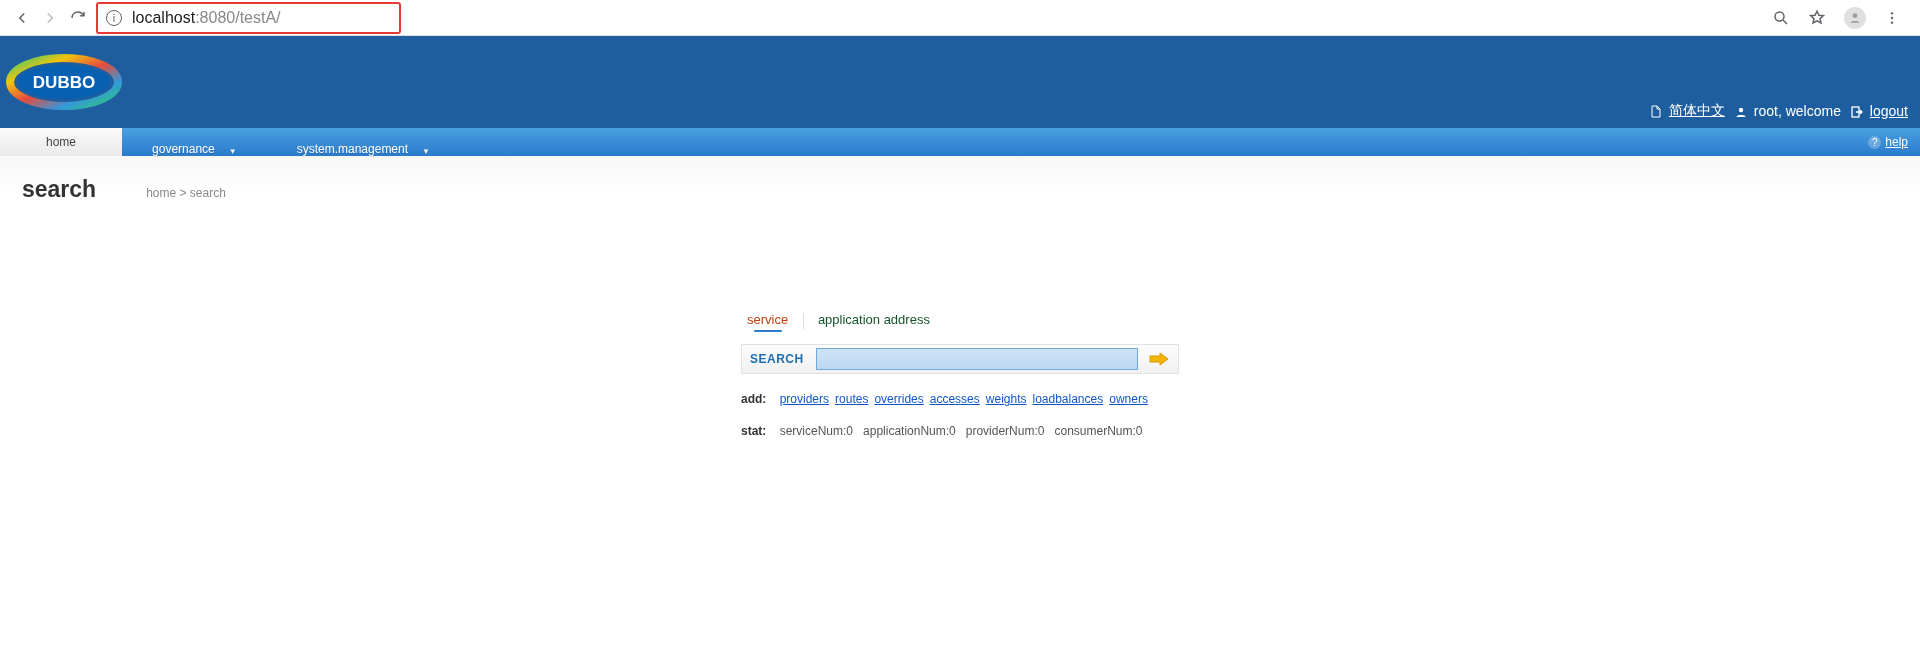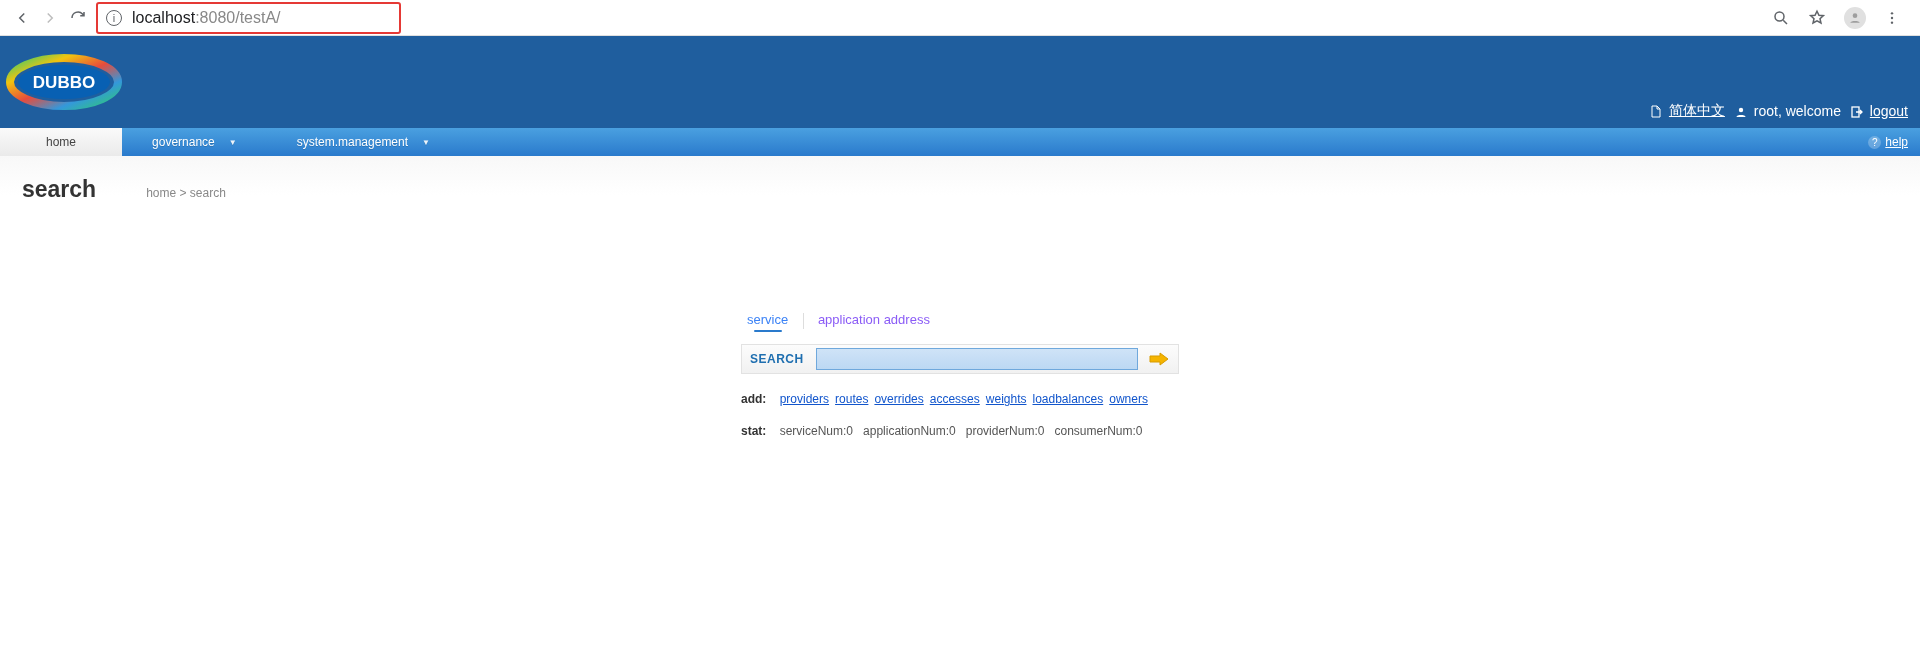--- a/index.html
+++ b/index.html
@@ -24,36 +24,36 @@
   .banner { height:92px; background:#1f5e9e; position:relative; display:flex; align-items:center; }
   .logo { margin-left:6px; margin-top:4px; }
   .banner-right { position:absolute; right:12px; bottom:8px; color:#fff; font-size:14px; display:flex; align-items:center; gap:10px; }
   .banner-right a { color:#fff; text-decoration:underline; }
   .banner-right .iglyph { display:inline-flex; align-items:center; margin-right:3px; vertical-align:middle; }
   .banner-right .nolink { text-decoration:none; }
 
   
   .menubar { height:28px; background:linear-gradient(#4aa0e0,#2a7acc); color:#fff; font-size:12px; display:flex; align-items:stretch; position:relative; }
   .menubar .active { background:linear-gradient(#fafafa,#eaeaea); color:#444; text-shadow:none; display:flex; align-items:center; padding:12px 46px; font-size:12px; }
-  .menubar .item { display:flex; align-items:center; padding:0 30px; cursor:pointer; text-shadow:0 1px 0 rgba(0,0,0,.15); }
+  .menubar .item { display:flex; align-items:flex-end; padding:0 30px; cursor:pointer; text-shadow:0 1px 0 rgba(0,0,0,.15); }
   .menubar .item .caret { margin-left:14px; font-size:8px; opacity:.9; }
   .menubar .help { margin-left:auto; display:flex; align-items:center; padding:0 12px; }
   .menubar .help a { color:#fff; text-decoration:underline; }
   .menubar .help .q { display:inline-flex; width:13px; height:13px; border-radius:50%; background:rgba(255,255,255,.25); align-items:center; justify-content:center; font-size:10px; margin-right:4px; }
 
   
   .page-header { display:flex; align-items:baseline; padding:20px 0 0 22px; height:56px; background:linear-gradient(#f8f8f8 0%, #ffffff 70%); }
   .page-title { font-size:23px; font-weight:bold; color:#333; margin-right:18px; }
   .crumb { font-size:12px; color:#888;margin-left:32px; }
 
   
   .center-block { width:438px; margin:100px auto 0; font-size:12px; color:#555; }
   .tabs { margin-bottom:8px; padding-left:4px; }
-  .tabs .tab { display:inline-block; padding:0 2px 4px; color:#8b5cf6; font-size:13px; }
-  .tabs .tab.sel { color:#3b82f6; }
+  .tabs .tab { display:inline-block; padding:0 2px 4px; color:#14532d; font-size:13px; }
+  .tabs .tab.sel { color:#c2410c; }
   .tabs .tab.sel::after { content:""; display:block; height:2px; width:28px; margin:3px auto 0; background:#2a7acc; border-radius:1px; }
   .tabs .divider { color:#ccc; margin:0 9px; display:inline-block; height:16px; border-left:1px solid #ddd; vertical-align:middle; }
 
   .search-row { display:flex; align-items:center; border:1px solid #e2e2e2; background:linear-gradient(#fcfcfc,#f1f1f1); height:30px; padding:0 8px; }
   .search-label { font-size:12px; font-weight:bold; color:#1f6fb0; letter-spacing:.5px; margin-right:12px; }
   .search-input { flex:1; height:22px; border:1px solid #6fa8dc; background:linear-gradient(#cfe3f7,#bcd8f3); outline:none; padding:0 4px; font-size:12px; }
   .go-btn { width:22px; height:20px; margin-left:10px; display:flex; align-items:center; justify-content:center; cursor:pointer; }
 
   .row { margin-top:18px; font-size:12px; }
   .row .lbl { font-weight:bold; color:#333; margin-right:10px; }

